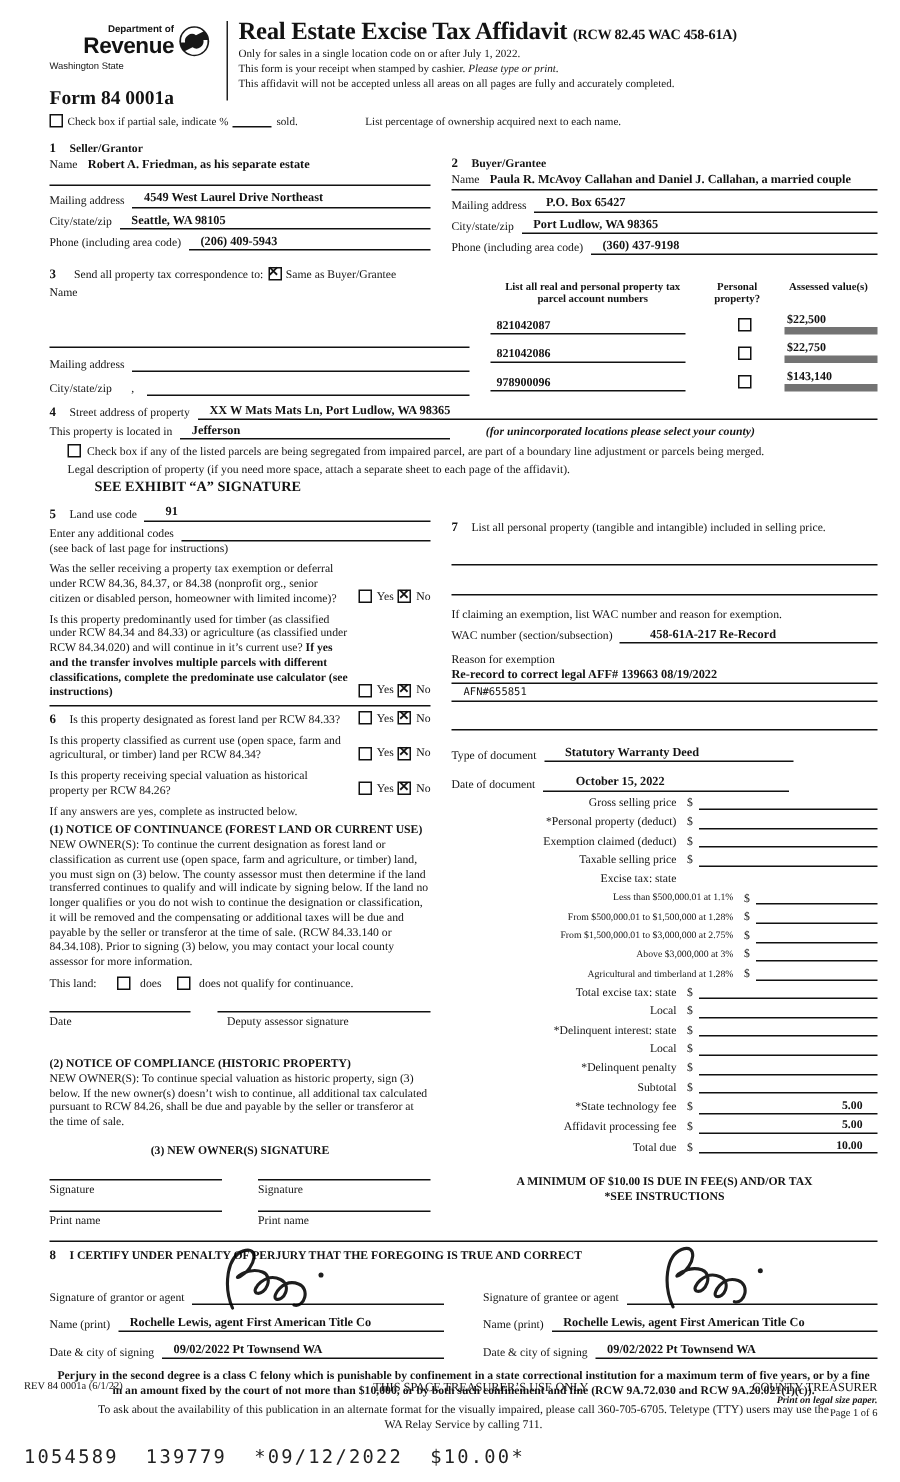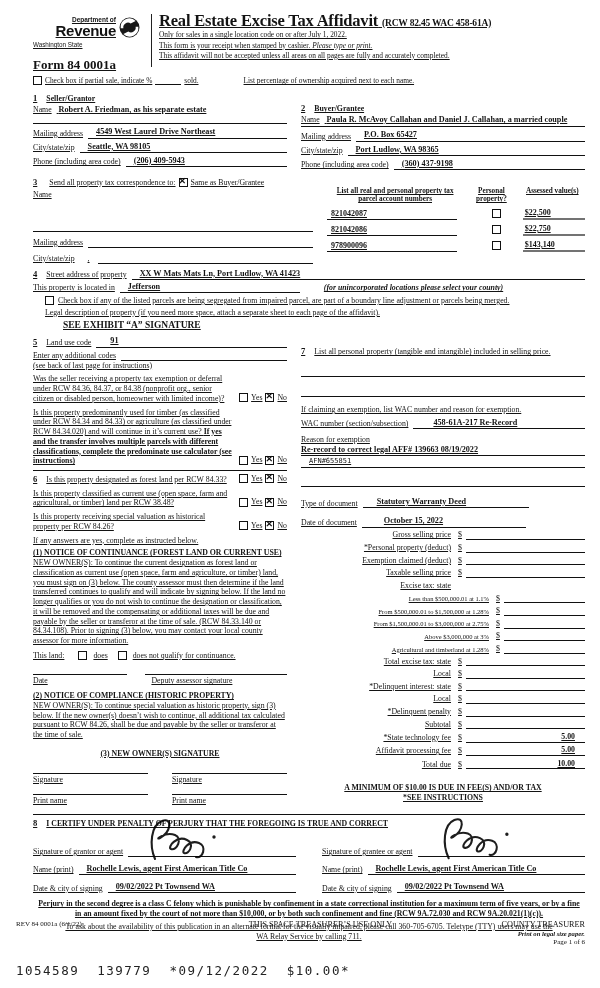--- a/index.html
+++ b/index.html
@@ -1,18 +1,18 @@
 <!DOCTYPE html>
 <html><head>
 <meta charset="utf-8">
 <style>
   html,body{margin:0;padding:0;background:#fff;}
   body{width:600px;height:988px;color:#131313;font-family:"Liberation Serif","DejaVu Serif",serif;font-size:7.8px;line-height:1.25;overflow:hidden;}
   .page{position:relative;width:600px;height:988px;}
-  .content{padding:10px 15px 0 33px;text-decoration:underline;}
+  .content{padding:10px 15px 0 33px;}
   b,.b{font-weight:bold;}
   i,.i{font-style:italic;}
   .pre{white-space:pre;}
   
   .hdr{display:flex;align-items:flex-start;}
   .logo-col{width:108px;flex:none;padding-top:6px;}
   .logo{display:flex;align-items:flex-start;justify-content:flex-end;gap:2px;}
   .logo-text{text-align:right;}
   .dept{font-size:6.5px;font-weight:bold;font-family:"Liberation Sans",sans-serif;}
   .rev{font-size:15px;font-weight:bold;font-family:"Liberation Sans",sans-serif;letter-spacing:-0.3px;line-height:0.9;}
@@ -39,21 +39,21 @@
   .cL{width:254px;flex:none;}
   .cR{flex:1;min-width:0;margin-top:10px;}
   .secnum{font-weight:bold;font-size:8.6px;margin-right:9px;}
   .sectitle{font-weight:bold;}
   
   .ptab{font-size:7.2px;}
   .phead{display:flex;font-weight:bold;text-align:center;line-height:1.15;}
   .prow{display:flex;align-items:flex-end;margin-top:4px;}
   .pc1{width:150px;}.pc2{width:62px;text-align:center;}.pc3{width:72px;}
   .pnum{border-bottom:1px solid #111;font-weight:bold;font-size:8px;padding-left:4px;margin-right:14px;}
-  .pval{border-bottom:2px solid #737373;font-weight:bold;font-size:8px;padding-left:2px;}
+  .pval{border-bottom:5px solid #737373;font-weight:bold;font-size:8px;padding-left:2px;}
   
   .q{display:flex;justify-content:space-between;align-items:flex-end;margin-top:4px;}
   .qt{flex:1;padding-right:6px;}
   .yn{display:inline-flex;align-items:center;gap:3px;white-space:nowrap;flex:none;padding-bottom:1px;}
   
   .exrow{display:flex;align-items:flex-end;margin-top:2.6px;}
   .exlbl{width:150px;text-align:right;padding-right:5px;white-space:nowrap;}
   .exrow.sm .exlbl{width:188px;font-size:6.5px;}
   .exd{padding:0 4px 0 2px;}
   .exval{flex:1;border-bottom:1px solid #111;text-align:right;font-weight:bold;padding-right:10px;min-height:9px;}
@@ -191,21 +191,21 @@
         <div class="pc2"><span class="cb"></span></div>
         <div class="pc3 pval">$143,140</div>
       </div>
     </div>
   </div>
 
   <div style="margin-top:5px;">
     <div class="fld">
           <span class="secnum">4</span>
           <span class="lbl">Street address of property</span>
-          <span class="val">XX W Mats Mats Ln, Port Ludlow, WA  41423</span>
+          <span class="val">XX W Mats Mats Ln, Port Ludlow, WA  98365</span>
         </div>
     <div class="fld" style="margin-top:2px;">
       <span class="lbl">This property is located in</span>
       <span class="val" style="flex:0 0 170px;">Jefferson</span>
       <span style="flex:1;padding-left:24px;" class="b i">(for unincorporated locations please select your county)</span>
     </div>
     <div style="display:flex;gap:4px;align-items:flex-start;margin-top:3px;padding-left:12px;">
       <span class="cb"></span>
       <span>Check box if any of the listed parcels are being segregated from impaired parcel, are part of a boundary line adjustment or parcels being merged.</span>
     </div>
@@ -253,21 +253,21 @@
         <span class="qt"><span class="secnum">6</span><span>Is this property designated as forest land per RCW 84.33?</span></span>
         <span class="yn">
           <span class="cb"></span>
               <span>Yes</span>
           <span class="cb checked"></span>
               <span>No</span>
         </span>
       </div>
 
       <div class="q">
-        <span class="qt">Is this property classified as current use (open space, farm and agricultural, or timber) land per RCW 38.48?</span>
+        <span class="qt">Is this property classified as current use (open space, farm and agricultural, or timber) land per RCW 84.34?</span>
         <span class="yn">
           <span class="cb"></span>
               <span>Yes</span>
           <span class="cb checked"></span>
               <span>No</span>
         </span>
       </div>
 
       <div class="q">
         <span class="qt">Is this property receiving special valuation as historical property per RCW 84.26?</span>
@@ -295,21 +295,21 @@
         <div style="flex:1;">
           <div class="sigline"></div>
           <div>Date</div>
         </div>
         <div style="flex:1.5;">
           <div class="sigline"></div>
           <div style="padding-left:6px;">Deputy assessor signature</div>
         </div>
       </div>
 
-      <div class="b" style="margin-top:5px;">(2) NOTICE OF COMPLIANCE (HISTORIC PROPERTY)</div>
+      <div class="b" style="margin-top:18px;">(2) NOTICE OF COMPLIANCE (HISTORIC PROPERTY)</div>
       <div>NEW OWNER(S): To continue special valuation as historic property, sign (3) below. If the new owner(s) doesn’t wish to continue, all additional tax calculated pursuant to RCW 84.26, shall be due and payable by the seller or transferor at the time of sale.</div>
 
       <div class="b" style="text-align:center;margin-top:9px;">(3)  NEW OWNER(S) SIGNATURE</div>
 
       <div style="display:flex;gap:24px;">
         <div style="flex:1;">
           <div class="sigline"></div>
           <div>Signature</div>
         </div>
         <div style="flex:1;">

